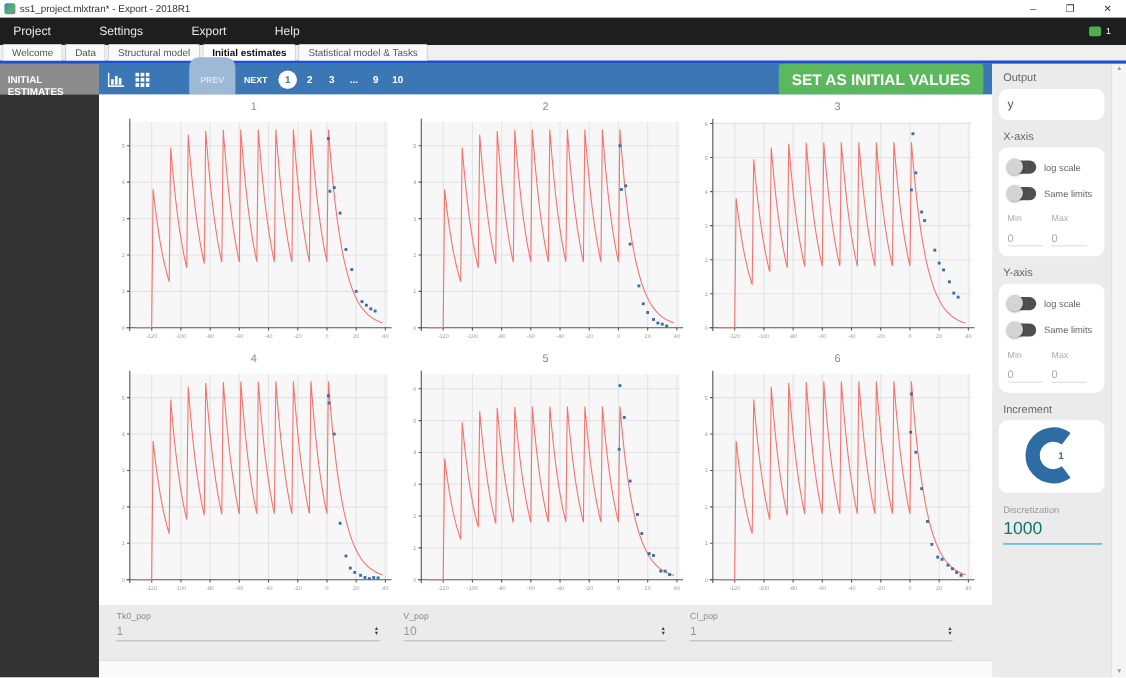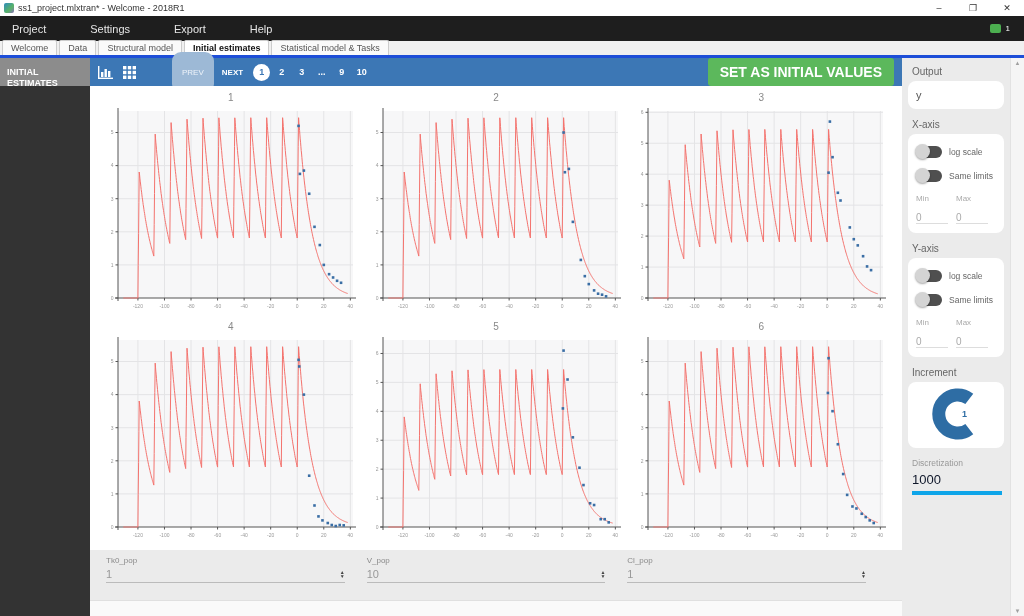--- a/index.html
+++ b/index.html
@@ -82,34 +82,34 @@
   .knob { position:absolute; left:-1px; top:-2px; width:15px; height:15px; border-radius:50%;
     background:#d4d4d4; box-shadow:0 1px 2px rgba(0,0,0,.35); }
   .tog-lbl { font-size:8.5px; color:#666; margin-left:7px; }
   .minmax { display:flex; margin-top:10px; }
   .mm-col { width:42px; margin-right:8px; }
   .mm-label { font-size:8px; color:#aaa; margin-bottom:4px; }
   .mm-input { border:none; border-bottom:1px solid #ddd; width:100%; font-size:10px; color:#aaa;
     font-family:inherit; outline:none; background:transparent; }
   .dial-card { display:flex; justify-content:center; padding:4px; }
   .disc-label { font-size:8.5px; color:#999; margin:2px 0 4px 4px; }
-  .disc-value { font-size:13px; color:#0f172a; border-bottom:4px solid #0ea5e9; margin:0 2px 0 4px;
+  .disc-value { font-size:16px; color:#0f766e; border-bottom:1px solid #0ea5e9; margin:0 2px 0 4px;
     padding-bottom:4px; }
 
   
   .vscroll { width:14px; background:#f5f5f5; border-left:1px solid #e2e2e2; flex-shrink:0;
     display:flex; flex-direction:column; justify-content:space-between; align-items:center; padding:2px 0; }
   .scroll-arrow { font-size:6px; color:#a0a0a0; cursor:pointer; }
 </style>
 </head>
 <body>
 
 <div class="titlebar">
   <div class="app-ico"></div>
-  <div class="title-text">ss1_project.mlxtran* - Welcome - 2018R1</div>
+  <div class="title-text">ss1_project.mlxtran* - Export - 2018R1</div>
   <div class="win-btns">
     <div class="win-btn">–</div>
     <div class="win-btn">❐</div>
     <div class="win-btn">✕</div>
   </div>
 </div>
 
 <div class="menubar">
   <div class="menu-item">Project</div>
   <div class="menu-item">Settings</div>

